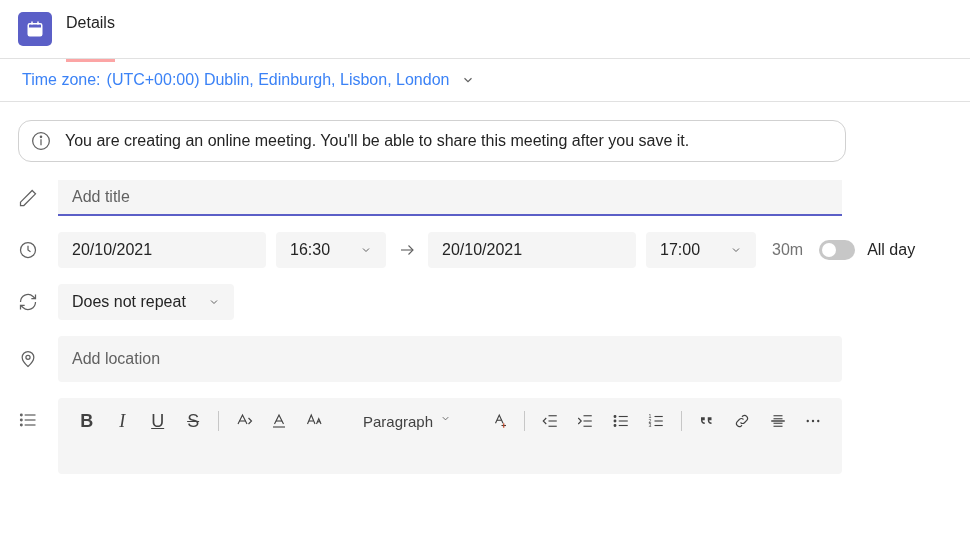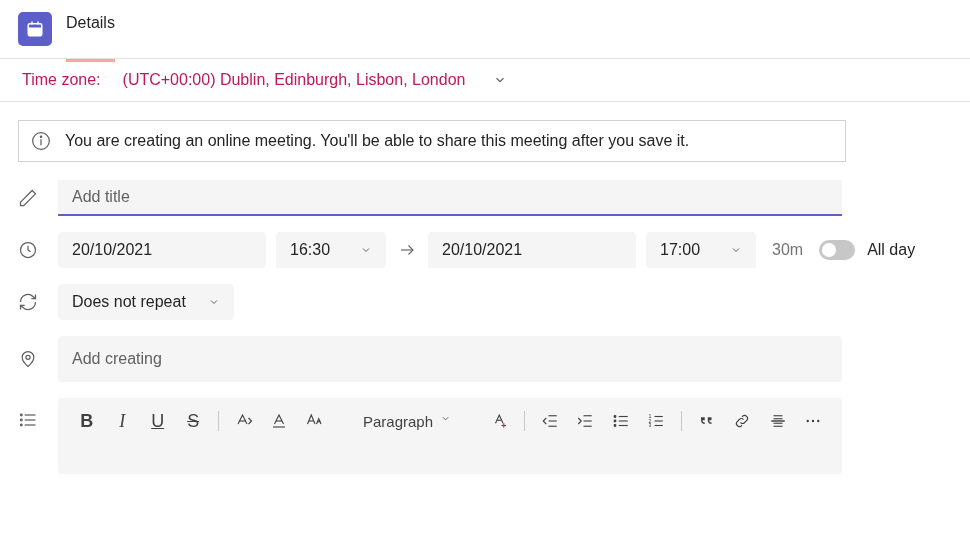--- a/index.html
+++ b/index.html
@@ -39,34 +39,34 @@
   .tab {
     font-size: 16px;
     color: #242424;
     padding: 18px 0 27px;
     border-bottom: 3px solid #fca5a5;
   }
   .tz-bar {
     display: flex;
     align-items: center;
     padding: 12px 22px;
-    gap: 22px;
+    gap: 6px;
     border-bottom: 1px solid #e1e1e1;
     font-size: 16px;
-    color: #be185d;
+    color: #3b82f6;
   }
   .content {
     padding: 18px 18px 0;
   }
   .info-banner {
     display: flex;
     align-items: center;
     gap: 14px;
     border: 1px solid #d1d1d1;
-    border-radius: 0;
+    border-radius: 13px;
     padding: 10px 12px;
     margin-bottom: 18px;
     font-size: 16px;
     color: #242424;
     width: 828px;
   }
   .info-icon {
     width: 20px; height: 20px; flex-shrink: 0;
     color: #616161;
   }
@@ -305,21 +305,21 @@
   </div>
 
   <div class="row">
     <div class="row-icon">
       <svg width="20" height="20" viewBox="0 0 24 24" fill="none" stroke="currentColor" stroke-width="1.5">
           <path d="M12 21s-7-6-7-11a7 7 0 1 1 14 0c0 5-7 11-7 11z"></path>
           <circle cx="12" cy="10" r="2.5"></circle>
         </svg>
     </div>
     <div class="location-box">
-      <span>Add creating</span>
+      <span>Add location</span>
     </div>
   </div>
 
   <div class="row editor-row">
     <div class="row-icon editor-icon">
       <svg width="20" height="20" viewBox="0 0 24 24" fill="none" stroke="currentColor" stroke-width="1.5">
           <line x1="8" y1="6" x2="21" y2="6"></line>
           <line x1="8" y1="12" x2="21" y2="12"></line>
           <line x1="8" y1="18" x2="21" y2="18"></line>
           <circle cx="4" cy="6" r="1" fill="currentColor"></circle>

